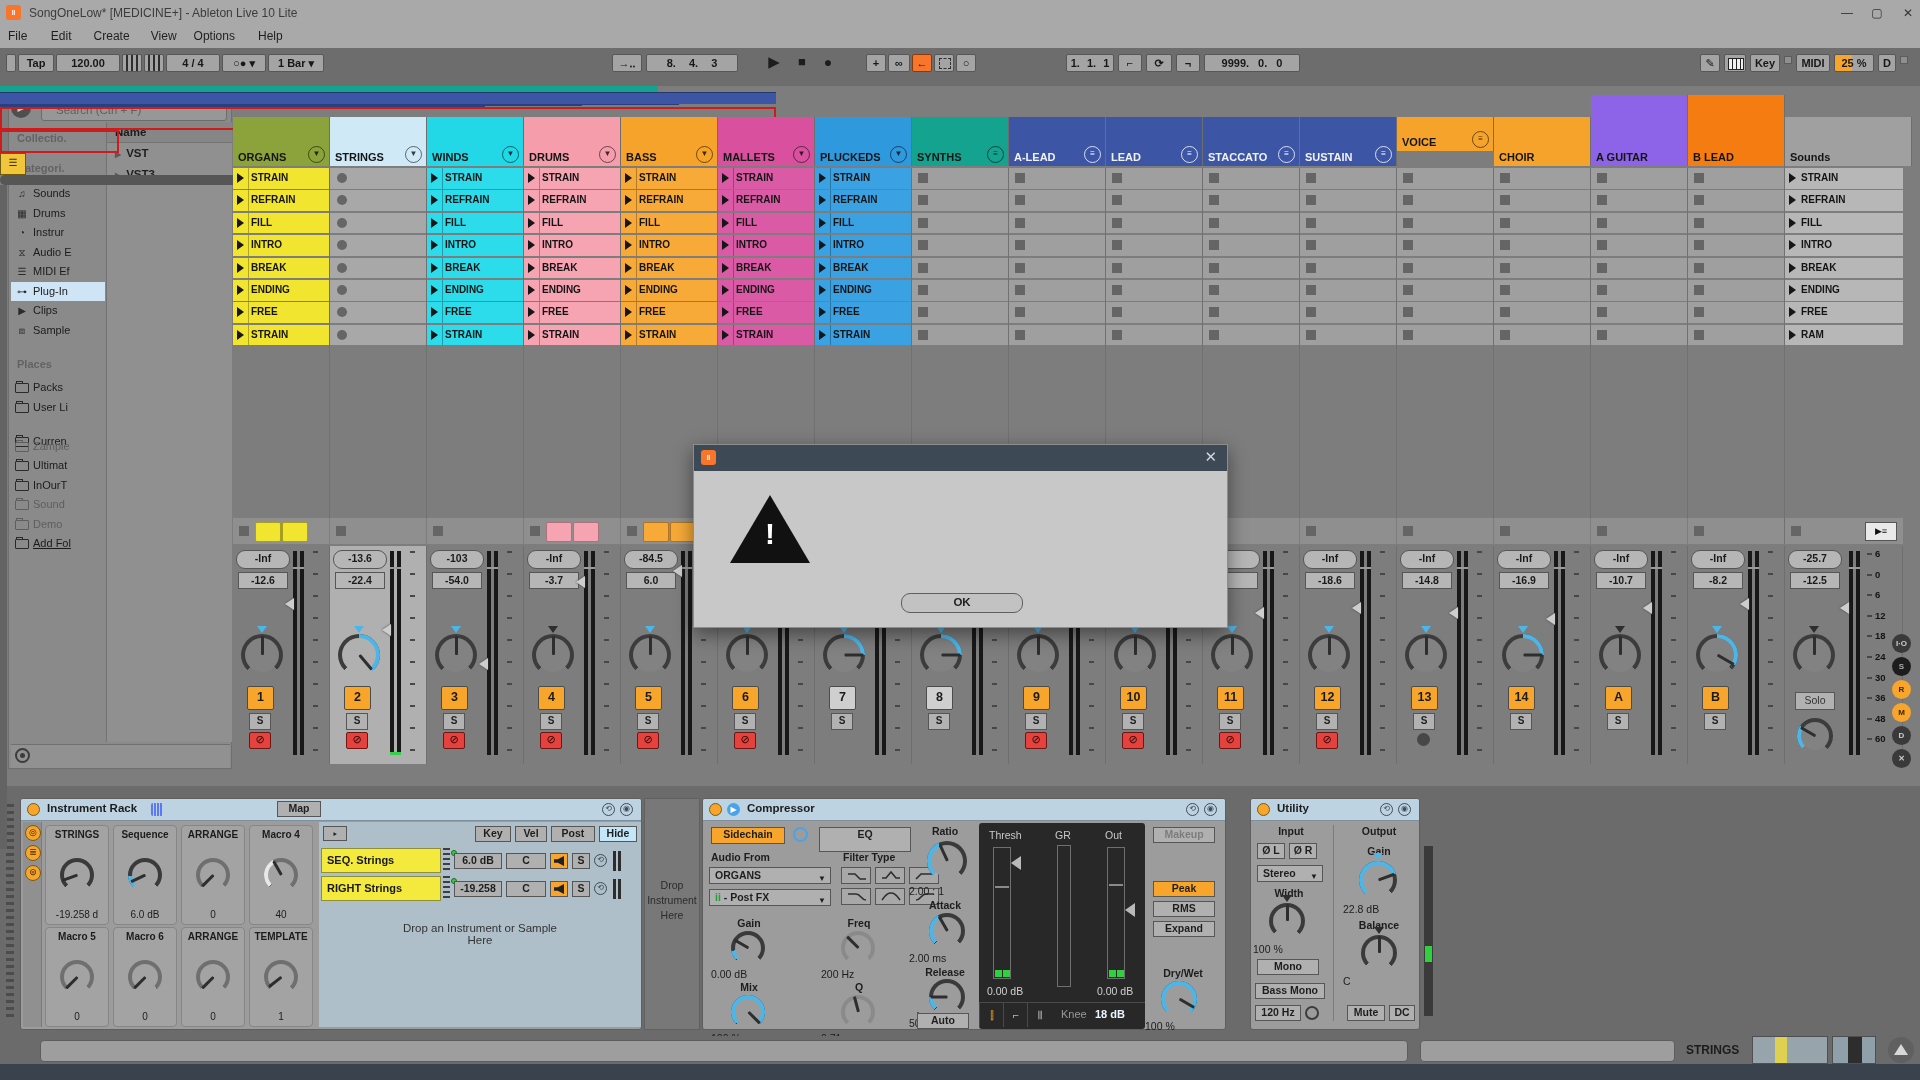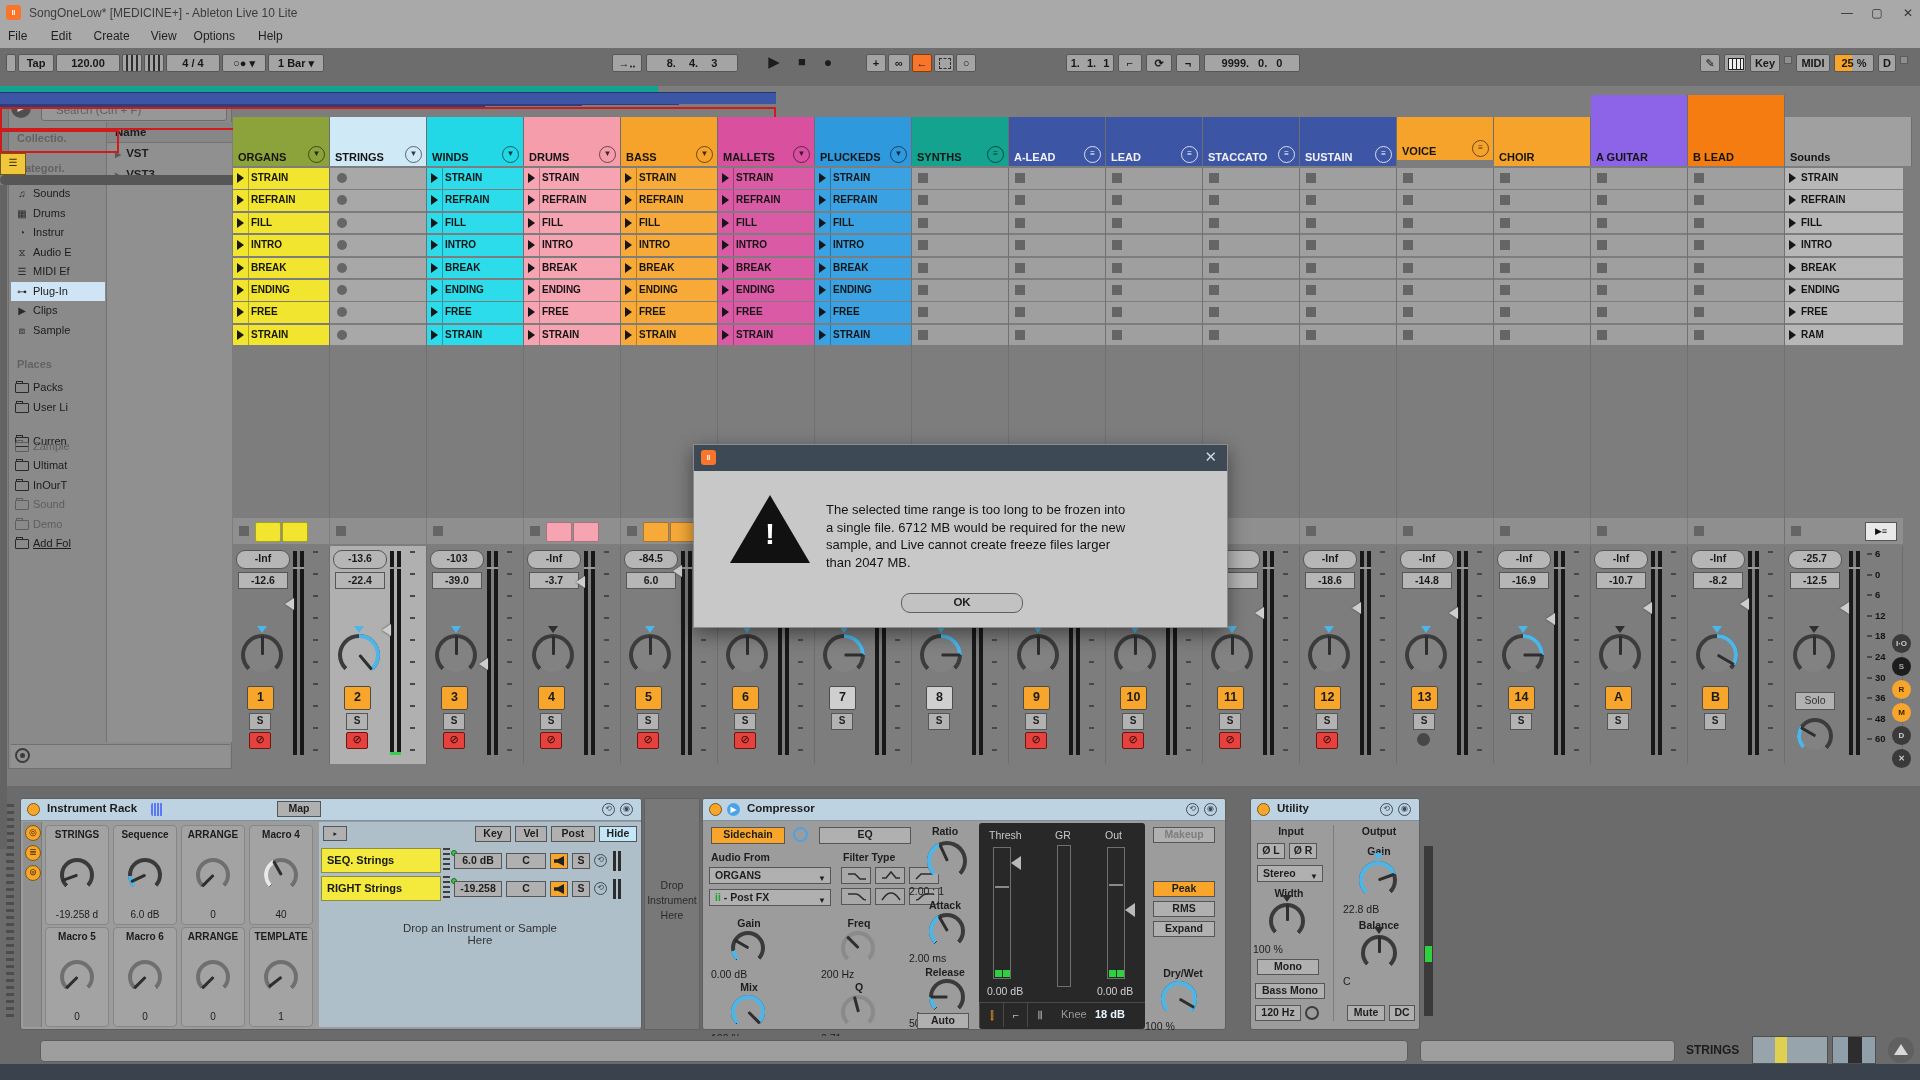--- a/index.html
+++ b/index.html
@@ -449,21 +449,21 @@
       <div class="tri"></div>
       <div class="sep"></div>
       <div class="lbl">STRAIN</div>
     </div>
     <div class="vsep" style="left:523px;top:82px;height:350px"></div>
     <div class="cell" style="left:427px;top:432px;width:96px;height:26px;background:#8f8f8f">
       <div class="stopsq" style="top:8px"></div>
     </div>
     <div class="strip" style="left:427px;top:460px;width:97px;height:218px">
       <div class="pill">-103</div>
-      <div class="volbox">-39.0</div>
+      <div class="volbox">-54.0</div>
       <div class="knob" style="left:8px;top:88px;width:42px;height:42px">
         <div class="ring" style="background: conic-gradient(from 225deg, rgb(60, 60, 60) 0deg, rgb(60, 60, 60) 270deg, transparent 270deg);"></div>
         <div class="hole" style="background: rgb(130, 130, 130);"></div>
         <div class="ptr" style="transform: rotate(180deg);"></div>
         <div class="mark" style="border-top-color: rgb(77, 182, 232);"></div>
       </div>
       <div class="numbox" style="background: rgb(247, 165, 43);">3</div>
       <div class="sbox">S</div>
       <div class="armbox">⊘</div>
       <div class="mbars" style="left:60px">
@@ -1113,21 +1113,21 @@
         <div style="position:absolute;left:2px;width:5px;height:2px;background:#474747;top:66px"></div>
         <div style="position:absolute;left:2px;width:5px;height:2px;background:#474747;top:88px"></div>
         <div style="position:absolute;left:2px;width:5px;height:2px;background:#474747;top:110px"></div>
         <div style="position:absolute;left:2px;width:5px;height:2px;background:#474747;top:132px"></div>
         <div style="position:absolute;left:2px;width:5px;height:2px;background:#474747;top:154px"></div>
         <div style="position:absolute;left:2px;width:5px;height:2px;background:#474747;top:176px"></div>
         <div style="position:absolute;left:2px;width:5px;height:2px;background:#474747;top:198px"></div>
       </div>
       <div class="fhandle" style="left:52px;top:56px"></div>
     </div>
-    <div class="thead" style="left:1397px;top:31px;width:97px;height:43px;background:#f6a32b">
+    <div class="thead" style="left:1397px;top:31px;width:97px;height:34px;background:#f6a32b">
       <div class="nm" style="color:#141414">VOICE</div>
       <div class="tic">≡</div>
     </div>
     <div class="cell" style="left: 1397px; top: 82px; width: 96px; height: 20.5px; background: rgb(159, 159, 159);">
       <div class="stopsq"></div>
     </div>
     <div class="cell" style="left: 1397px; top: 104.4px; width: 96px; height: 20.5px; background: rgb(159, 159, 159);">
       <div class="stopsq"></div>
     </div>
     <div class="cell" style="left: 1397px; top: 126.8px; width: 96px; height: 20.5px; background: rgb(159, 159, 159);">
@@ -1464,26 +1464,20 @@
     <div style="left:1912px;top:9px;width:7px;height:664px;background:#636363"></div>
   </div>
 
 <div class="abs" id="dialog">
   <div class="abs dtitle">
     <div class="abs dlogo">‖</div>
     <div class="abs dx">✕</div>
   </div>
   <div class="abs warntri"></div>
   <div class="abs warnbang">!</div>
-  <div class="abs" id="dlines">
-      <div>The selected time range is too long to be frozen into</div>
-      <div>a single file. 6712 MB would be required for the new</div>
-      <div>sample, and Live cannot create freeze files larger</div>
-      <div>than 2047 MB.</div>
-    </div>
   <div class="abs" id="okbtn">OK</div>
 </div>
 
 <div class="abs" id="devarea">
   <div class="abs dots"></div>
 <div class="dev" style="left:20px;top:12px;width:622px;height:232px">
       <div class="dtbar">
         <div class="on"></div>
         <div class="ttl">Instrument Rack</div>
         <div style="position:absolute;left:130px;top:4px;width:12px;height:13px;background:repeating-linear-gradient(90deg,#5b79f7 0 2px,#bdd3e2 2px 3px);border-radius:2px"></div>
@@ -1615,21 +1609,21 @@
     <div class="dev" style="left:702px;top:12px;width:524px;height:232px">
       <div class="dtbar">
         <div class="on"></div>
         <div style="position:absolute;left:24px;top:4px;width:13px;height:13px;border-radius:50%;background:#4aa3e8;color:#fff;font-size:8px;text-align:center;line-height:13px">▶</div>
         <div class="ttl" style="left:44px">Compressor</div>
         <div class="ci" style="right:26px">⟲</div>
         <div class="ci" style="right:8px">◉</div>
       </div>
       <div class="btn orange" style="left:8px;top:28px;width:74px;height:17px">Sidechain</div>
       <div style="position:absolute;left:90px;top:28px;width:15px;height:15px;border:2px solid #4aa3e8;border-radius:50%;box-sizing:border-box"></div>
-      <div class="btn" style="left:116px;top:28px;width:92px;height:17px">EQ</div>
+      <div class="btn" style="left:116px;top:28px;width:92px;height:25px">EQ</div>
       <div class="klabel" style="left:8px;top:52px;width:80px;text-align:left">Audio From</div>
       <div class="seltext" style="left:6px;top:68px;width:122px;height:17px;line-height:15px">ORGANS<div class="ar">▼</div></div>
       <div class="seltext" style="left:6px;top:90px;width:122px;height:17px;line-height:15px"><span style="color: rgb(31, 163, 43); font-weight: bold;">ii</span>  - Post FX<div class="ar">▼</div></div>
       <div class="klabel" style="left:140px;top:52px;width:80px;text-align:left">Filter Type</div>
       <div class="fbtn" style="left:138px;top:68px">
         <svg width="26" height="12" viewBox="0 0 20 12">
           <path d="M1,4 H8 L13,9 H19" fill="none" stroke="#2e2e2e" stroke-width="1.6"></path>
         </svg>
       </div>
       <div class="fbtn" style="left:172px;top:68px">

